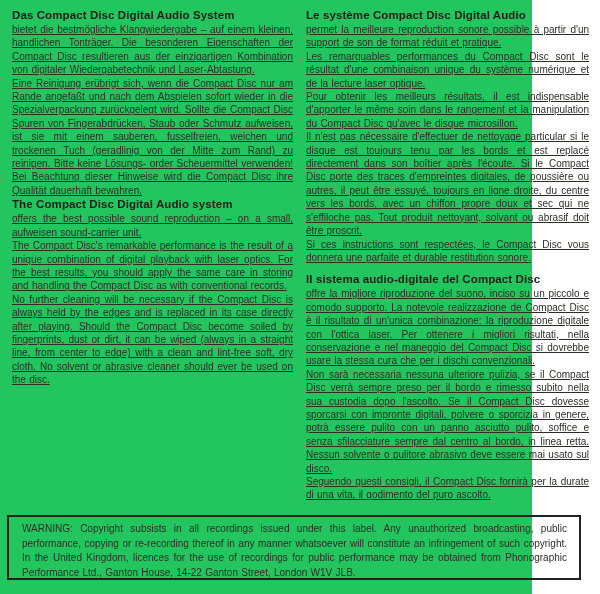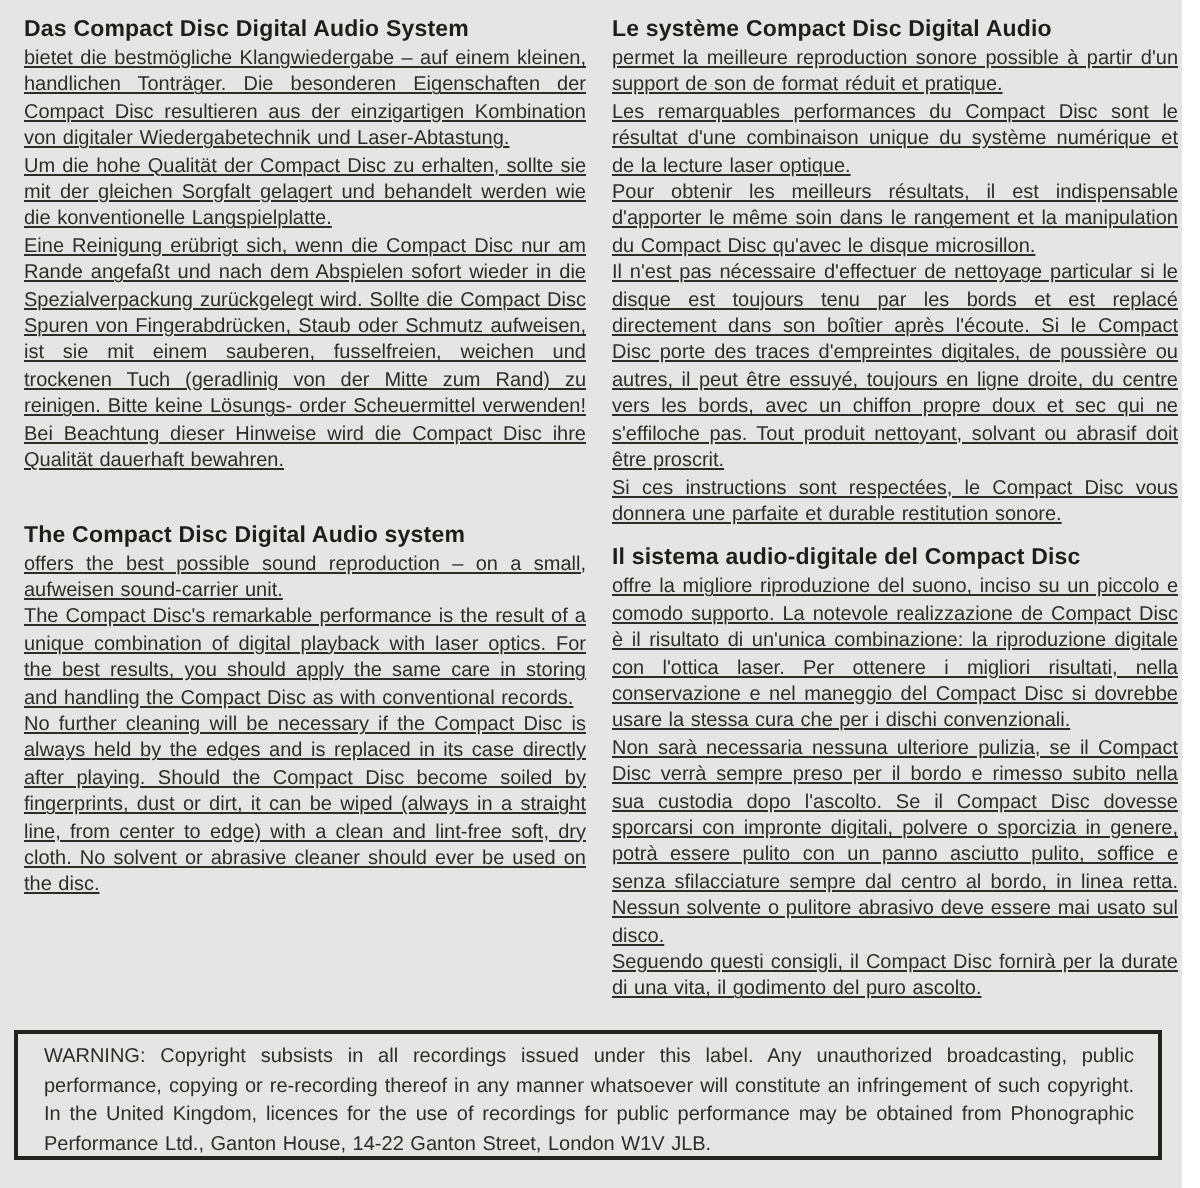--- a/index.html
+++ b/index.html
@@ -4,23 +4,23 @@
 <style>
   html, body {
     margin: 0;
     padding: 0;
     width: 600px;
     height: 594px;
     overflow: hidden;
   }
   .page {
     position: relative;
-    width: 591px;
+    width: 532px;
     height: 594px;
-    background: #e5e5e5;
+    background: #22c55e;
     font-family: "Liberation Sans", sans-serif;
     color: #2d2d28;
     box-sizing: border-box;
   }
   .col {
     position: absolute;
     top: 8px;
   }
   .col-left {
     left: 12px;
@@ -39,21 +39,21 @@
     letter-spacing: 0.1px;
   }
   .section p {
     margin: 0;
     font-size: 10px;
     line-height: 13.4px;
     text-align: justify;
     word-spacing: 0.5px;
     text-decoration: underline;
   }
-  .section-english { margin-top: 23px; }
+  .section-english { }
   .section-italian { margin-top: 8px; }
   .warning-box {
     position: absolute;
     left: 7px;
     top: 515px;
     width: 574px;
     height: 65px;
     box-sizing: border-box;
     border: 2px solid #22221e;
     padding: 5px 12px 5px 13px;
@@ -69,21 +69,20 @@
 </style>
 </head>
 <body>
 
 <div class="page">
 
   <div class="col col-left">
     <div class="section section-german">
       <h2>Das Compact Disc Digital Audio System</h2>
       <p>bietet die bestmögliche Klangwiedergabe – auf einem kleinen, handlichen Tonträger. Die besonderen Eigenschaften der Compact Disc resultieren aus der einzigartigen Kombination von digitaler Wiedergabetechnik und Laser-Abtastung.</p>
-      <p>Um die hohe Qualität der Compact Disc zu erhalten, sollte sie mit der gleichen Sorgfalt gelagert und behandelt werden wie die konventionelle Langspielplatte.</p>
       <p>Eine Reinigung erübrigt sich, wenn die Compact Disc nur am Rande angefaßt und nach dem Abspielen sofort wieder in die Spezialverpackung zurückgelegt wird. Sollte die Compact Disc Spuren von Fingerabdrücken, Staub oder Schmutz aufweisen, ist sie mit einem sauberen, fusselfreien, weichen und trockenen Tuch (geradlinig von der Mitte zum Rand) zu reinigen. Bitte keine Lösungs- order Scheuermittel verwenden! Bei Beachtung dieser Hinweise wird die Compact Disc ihre Qualität dauerhaft bewahren.</p>
     </div>
     <div class="section section-english">
       <h2>The Compact Disc Digital Audio system</h2>
       <p>offers the best possible sound reproduction – on a small, aufweisen sound-carrier unit.</p>
       <p>The Compact Disc's remarkable performance is the result of a unique combination of digital playback with laser optics. For the best results, you should apply the same care in storing and handling the Compact Disc as with conventional records.</p>
       <p>No further cleaning will be necessary if the Compact Disc is always held by the edges and is replaced in its case directly after playing. Should the Compact Disc become soiled by fingerprints, dust or dirt, it can be wiped (always in a straight line, from center to edge) with a clean and lint-free soft, dry cloth. No solvent or abrasive cleaner should ever be used on the disc.</p>
     </div>
   </div>
 

